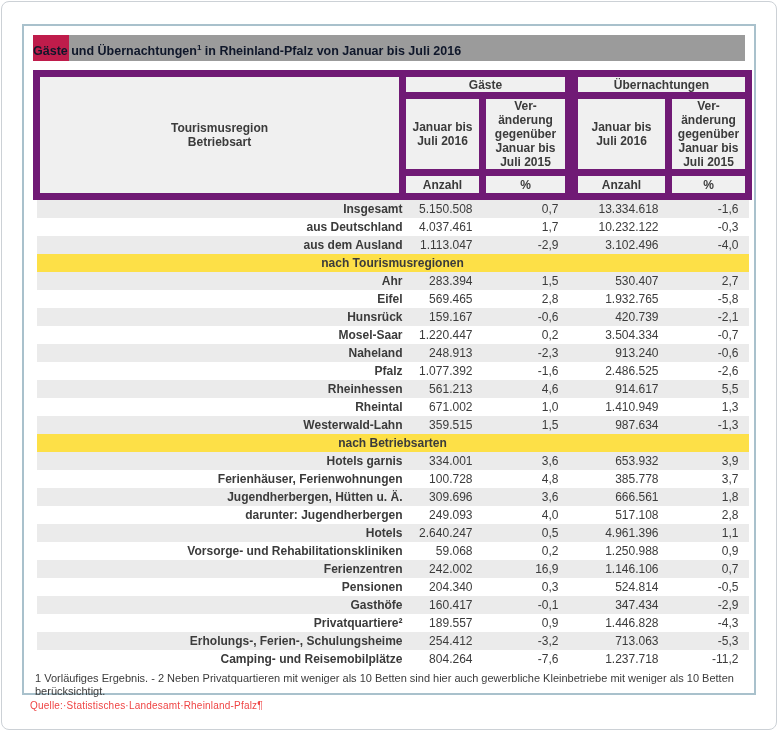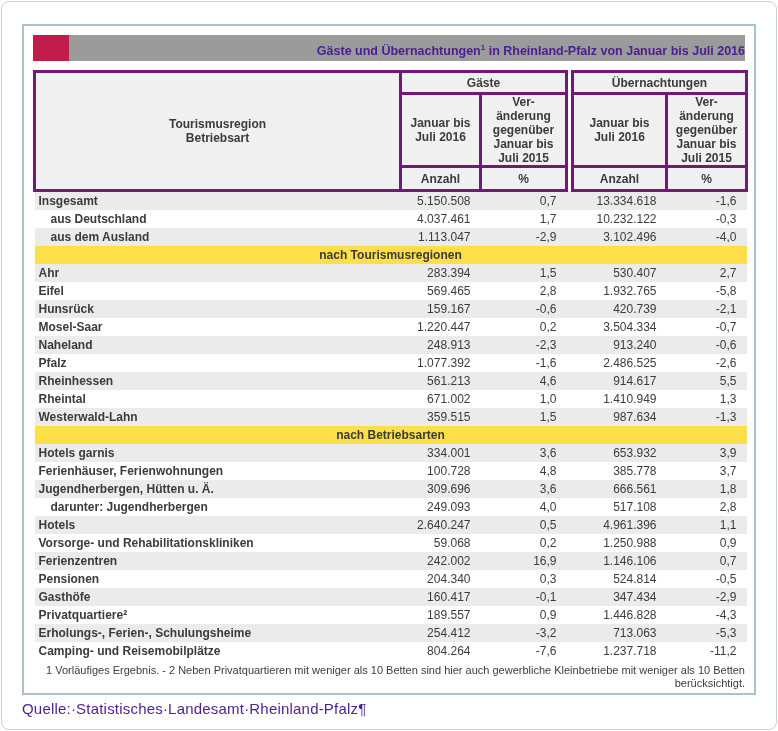--- a/index.html
+++ b/index.html
@@ -11,55 +11,55 @@
     border-radius:8px; pointer-events:none; }
 
   .doc-box { position:absolute; left:22px; top:24px; width:734px; height:671px;
     border:2px solid #a9c1cc; background:#fff; padding:9px; }
 
   
   .title-bar { position:relative; width:712px; height:26px; background:#9b9b9b;
     margin-bottom:9px; }
   .accent-square { position:absolute; left:0; top:0; width:36px; height:26px;
     background:#bf1c4b; }
-  .title-text { position:absolute; inset:0; text-align:right; line-height:26px;
-    color:#4c1d95; font-weight:bold; font-size:12.5px; }
+  .title-text { position:absolute; inset:0; text-align:left; line-height:26px;
+    color:#0f172a; font-weight:bold; font-size:12.5px; }
   .title-text sup { font-size:8px; }
 
   
   table { width:712px; border-collapse:collapse; table-layout:fixed;
     color:#3b3b3b; font-size:12px; }
   col.c-label { width:366px; }
   col.c-ganz  { width:80px; }
   col.c-gpct  { width:86px; }
   col.c-gap   { width:6px; }
   col.c-uanz  { width:94px; }
   col.c-upct  { width:80px; }
 
-  thead th { border:3px solid #701a75; background:#f0f0f0; font-weight:bold;
+  thead th { border:7px solid #701a75; background:#f0f0f0; font-weight:bold;
     text-align:center; vertical-align:middle; white-space:pre-line;
     line-height:14px; font-size:12px; }
   thead th.spacer { border:none; background:#fff; }
   tr.h1 th { height:22px; }
   tr.h2 th { height:68px; }
   tr.h3 th { height:24px; }
 
   tbody td { height:18px; line-height:18px; font-size:12px; vertical-align:middle; }
   tbody tr.shade td { background:#ebebeb; }
-  td.lbl { font-weight:bold; padding-left:4px; text-align:left;
+  td.lbl { font-weight:bold; padding-left:4px; text-align:right;
     white-space:nowrap; overflow:hidden; }
   td.lbl.ind { padding-left:16px; }
   td.num, td.pct { text-align:right; padding-right:10px; font-weight:normal; }
   td.section { text-align:center; font-weight:bold; background:#fde047; }
 
   .footnote { width:712px; margin-top:4px; font-size:11px; line-height:13px;
-    color:#3b3b3b; padding-left:2px;text-align:right; }
-
-  .source-line { position:absolute; left:22px; top:700px; font-size:15px;
-    color:#4c1d95; letter-spacing:0.2px; }
+    color:#3b3b3b; padding-left:2px; }
+
+  .source-line { position:absolute; left:30px; top:700px; font-size:10px;
+    color:#ef4444; letter-spacing:0.2px; }
 </style>
 </head>
 <body>
 
 <div class="page-frame"></div>
 
 <div class="doc-box">
 
   <div class="title-bar">
     <div class="accent-square"></div>

